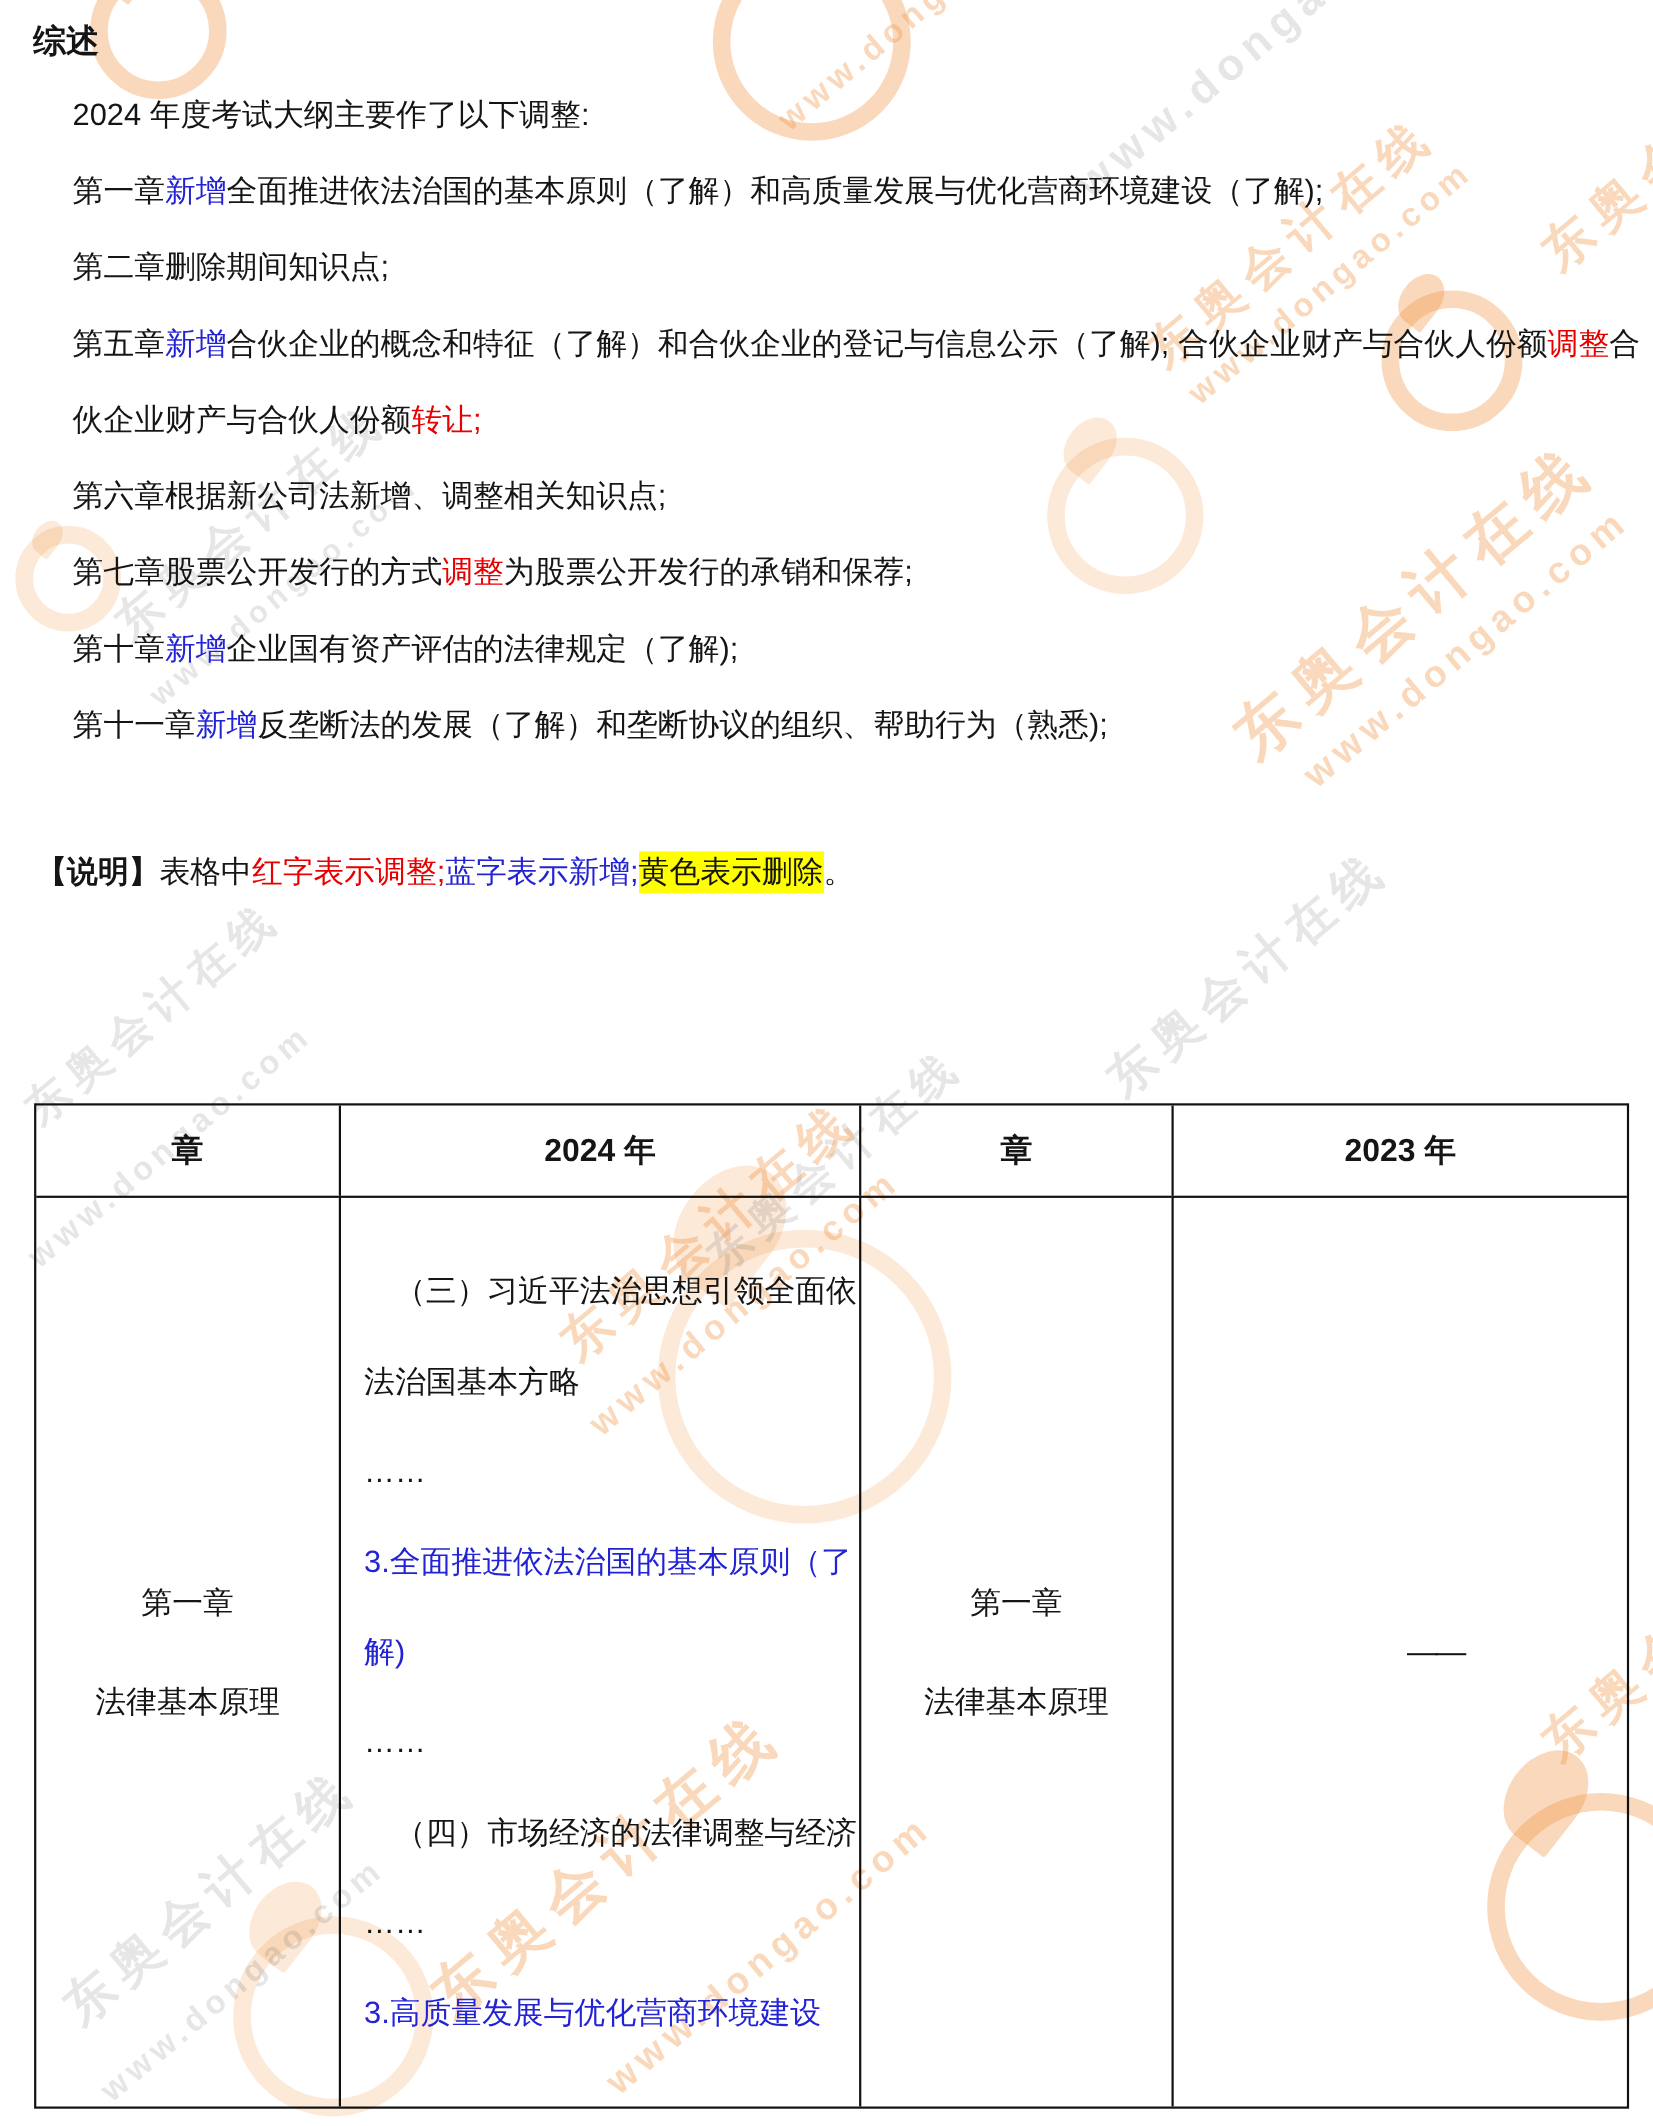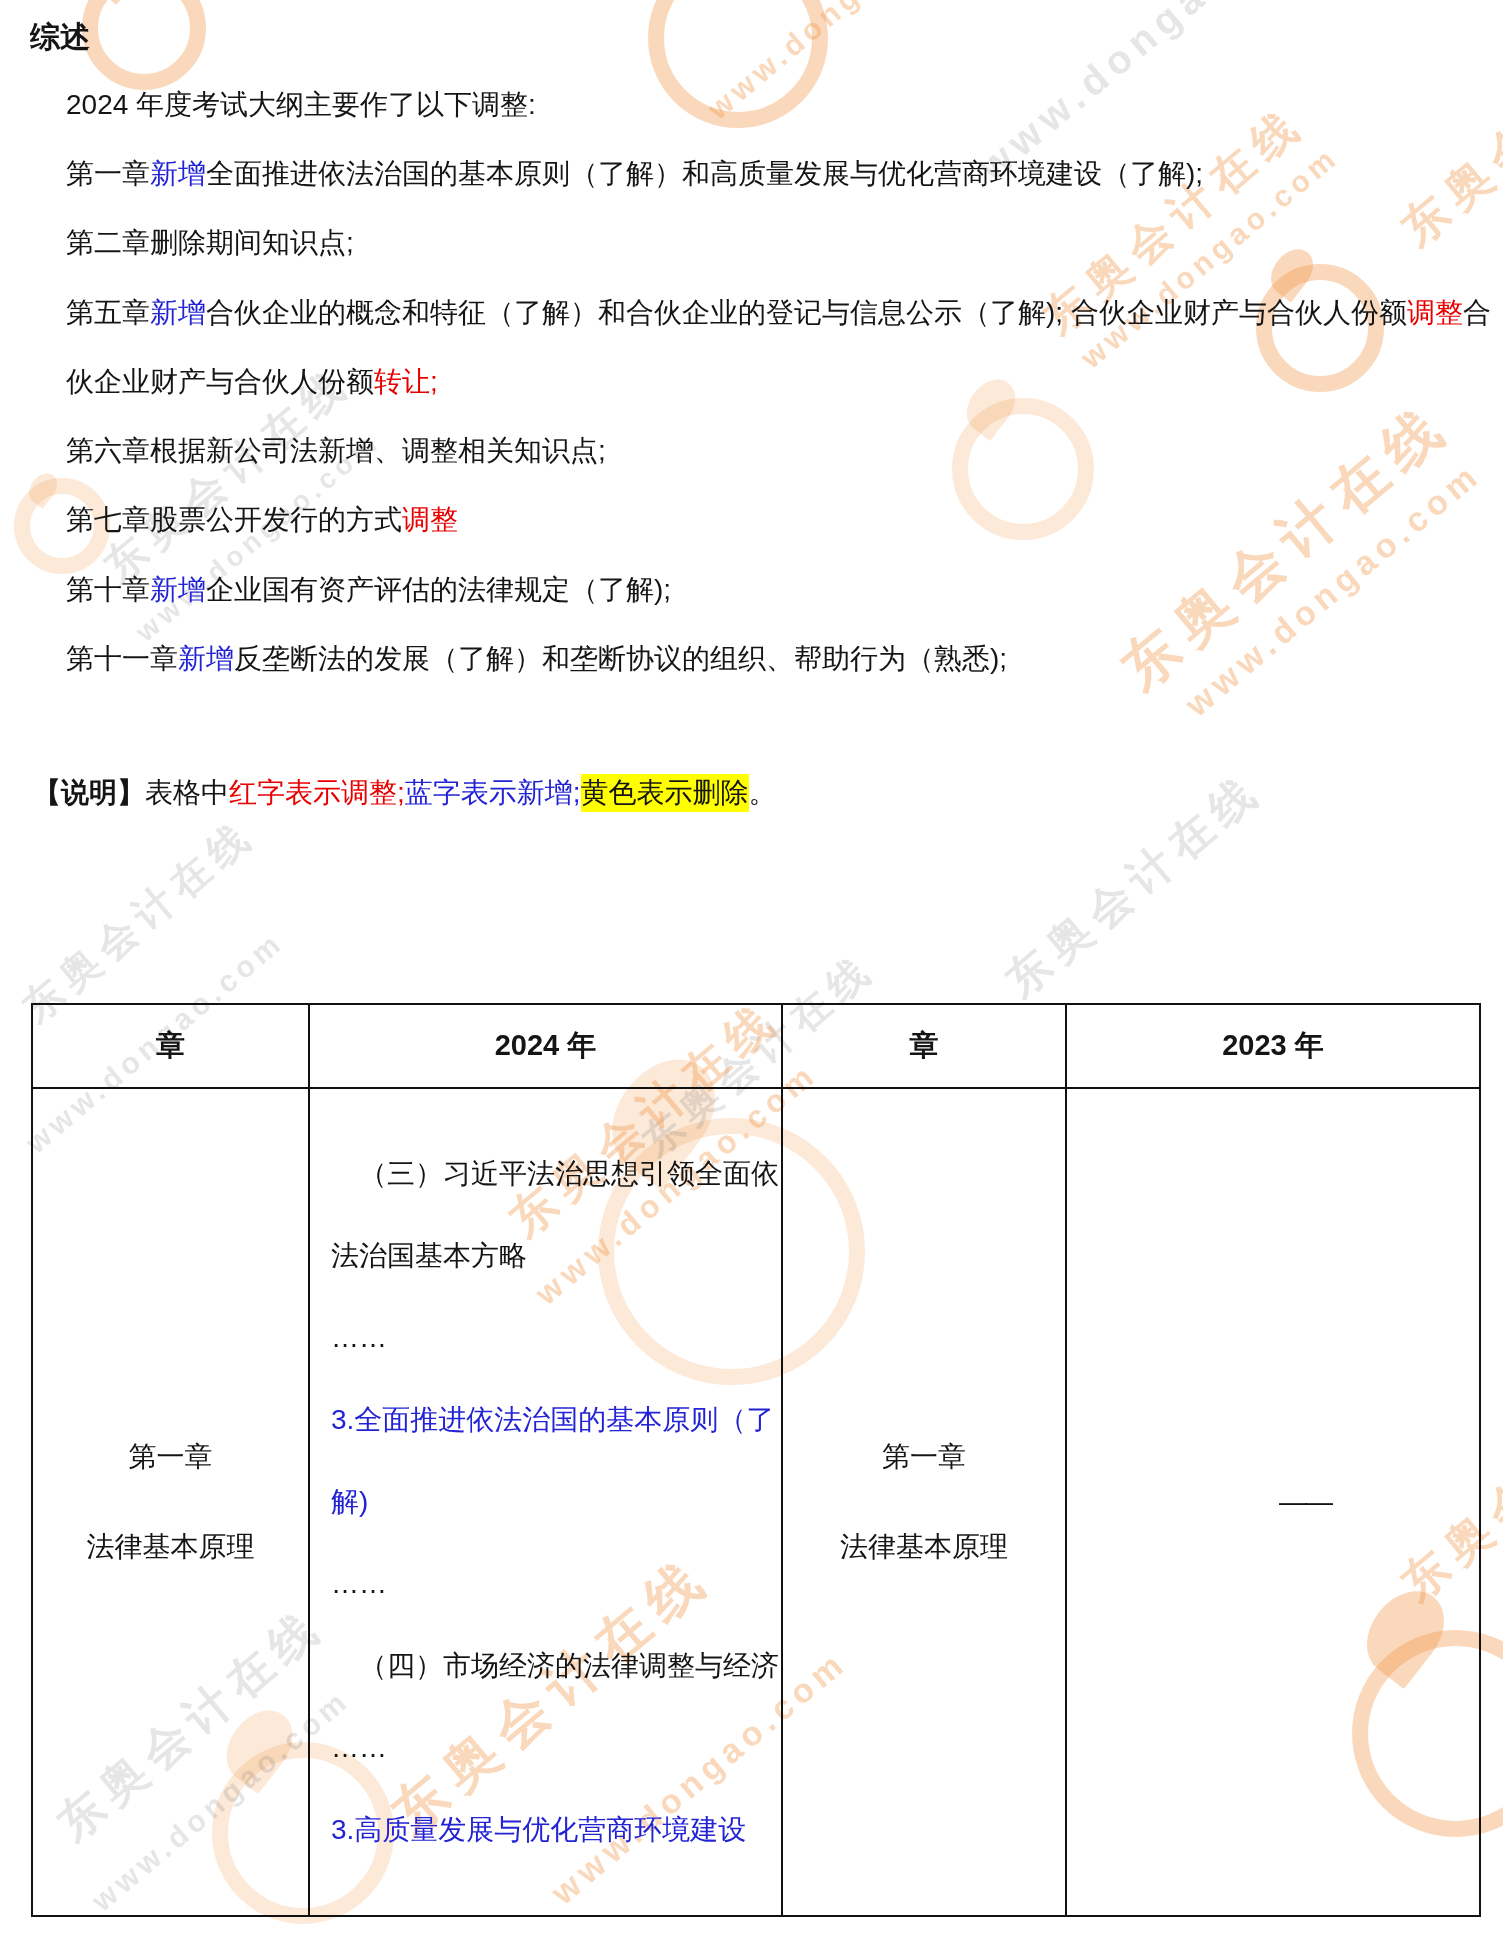--- a/index.html
+++ b/index.html
@@ -156,20 +156,21 @@
       <div class="bodyline">
           <span>伙企业财产与合伙人份额</span>
           <span class="seg-red">转让;</span>
         </div>
       <div class="bodyline">
           <span>第六章根据新公司法新增、调整相关知识点;</span>
         </div>
       <div class="bodyline">
           <span>第七章股票公开发行的方式</span>
           <span class="seg-red">调整</span>
+          <span>为股票公开发行的承销和保荐;</span>
         </div>
       <div class="bodyline">
           <span>第十章</span>
           <span class="seg-blue">新增</span>
           <span>企业国有资产评估的法律规定（了解);</span>
         </div>
       <div class="bodyline">
           <span>第十一章</span>
           <span class="seg-blue">新增</span>
           <span>反垄断法的发展（了解）和垄断协议的组织、帮助行为（熟悉);</span>

